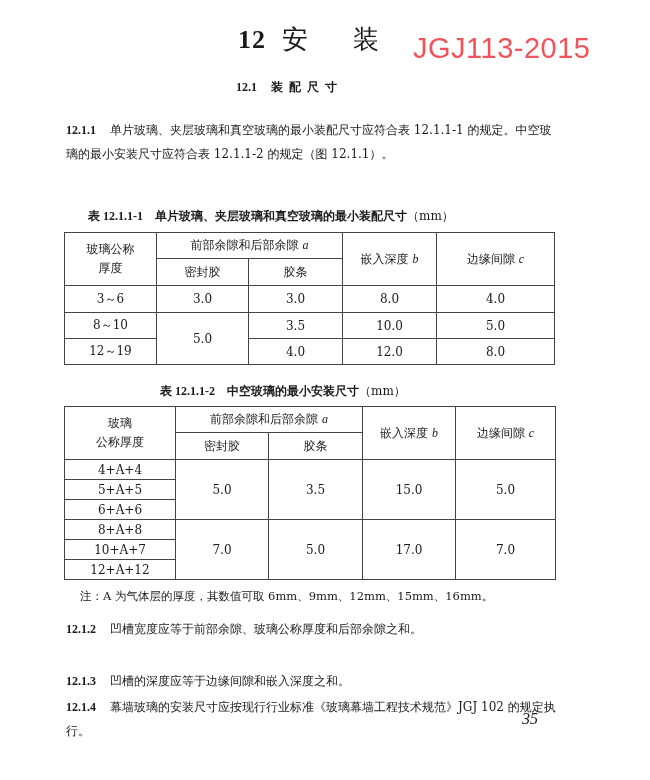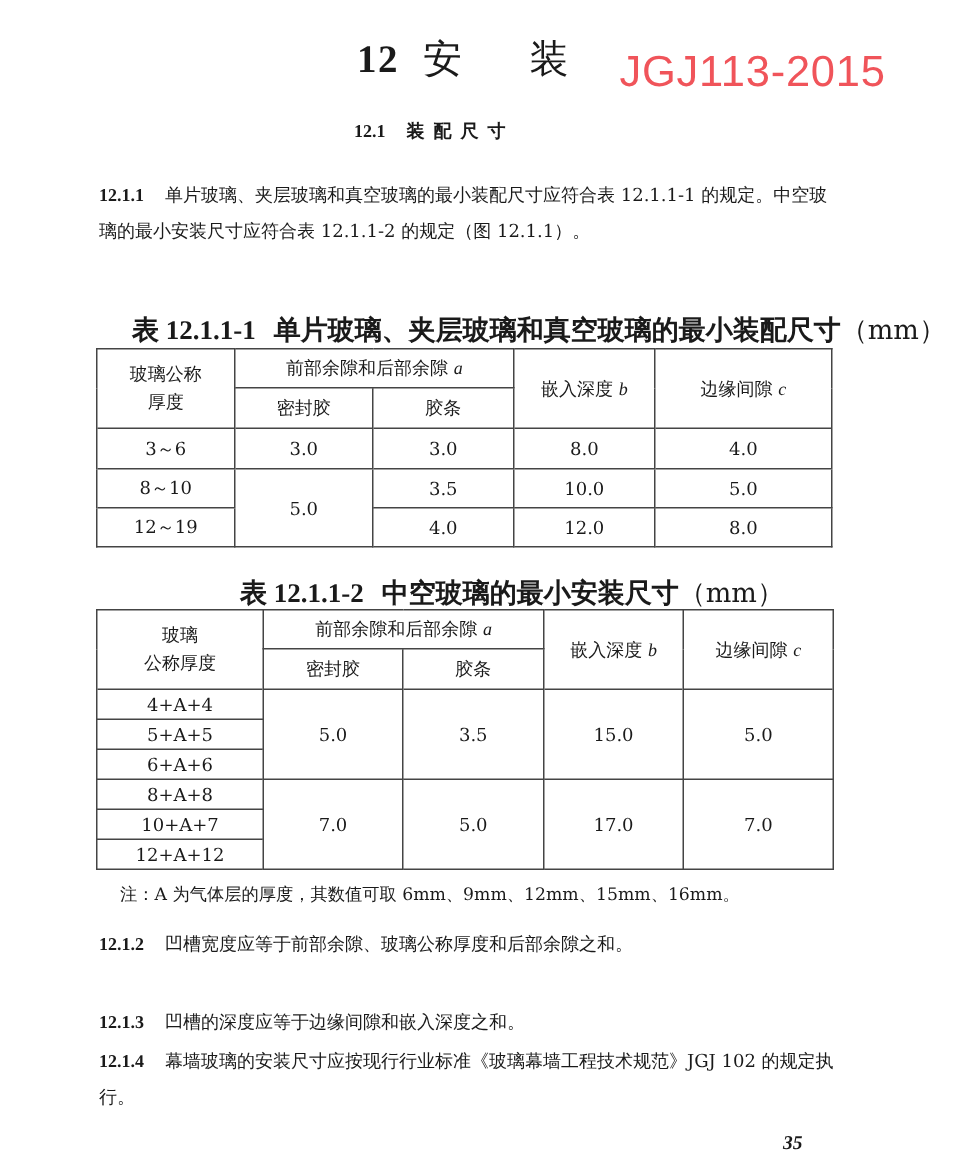--- a/index.html
+++ b/index.html
@@ -10,32 +10,32 @@
     .chapter-title .num { font-family: "Liberation Serif", serif; font-weight: bold; margin-right: 16px; }
     .chapter-title .w1 { font-weight: normal; margin-right: 44px; }
     .chapter-title .w2 { font-weight: normal; }
     .stamp { left: 413px; top: 32px; font-family: "Liberation Sans", "DejaVu Sans", sans-serif;
              font-size: 29px; color: #f0545a; letter-spacing: 0.5px; white-space: nowrap; }
     .section-title { left: 236px; top: 79px; font-size: 12px; font-weight: bold; white-space: nowrap; }
     .section-title .num { font-family: "Liberation Serif", serif; margin-right: 14px; }
     .section-title .txt { letter-spacing: 6px; }
     .para { left: 66px; width: 494px; font-size: 12px; line-height: 24px; }
     .para .clause { font-family: "Liberation Serif", serif; font-weight: bold; margin-right: 14px; }
-    .caption { font-size: 18px; font-weight: bold; white-space: nowrap; }
+    .caption { font-size: 12px; font-weight: bold; white-space: nowrap; }
     .caption .cap-no { font-family: "Liberation Serif", serif; margin-right: 12px; }
     .caption .unit { font-weight: normal; }
     table.spec { position: absolute; border-collapse: collapse; font-size: 12px; table-layout: fixed;
                  border: 1.6px dashed #222; }
     table.spec td { border: 1px solid #444; text-align: center; vertical-align: middle; padding: 0;
                     font-family: "DejaVu Serif", serif; }
     table.spec td.dash-b { border-bottom: 1px dashed #555; }
     table.spec td.hd { line-height: 19px; margin-top: 40px; }
     .it { font-style: italic; font-family: "Liberation Serif", serif; }
     .note { left: 80px; top: 589px; font-size: 11.5px; white-space: nowrap; }
-    .page-no { left: 522px; top: 754px; font-size: 13px; font-style: italic; font-family: "Liberation Serif", serif; font-weight: bold; }
+    .page-no { left: 522px; top: 710px; font-size: 16px; font-style: italic; font-family: "Liberation Serif", serif; }
   </style>
 </head>
 <body>
 
 <div class="abs chapter-title">
   <span class="num">12</span><span class="w1">安</span><span class="w2">装</span>
 </div>
 
 <div class="abs stamp">JGJ113-2015</div>
 

